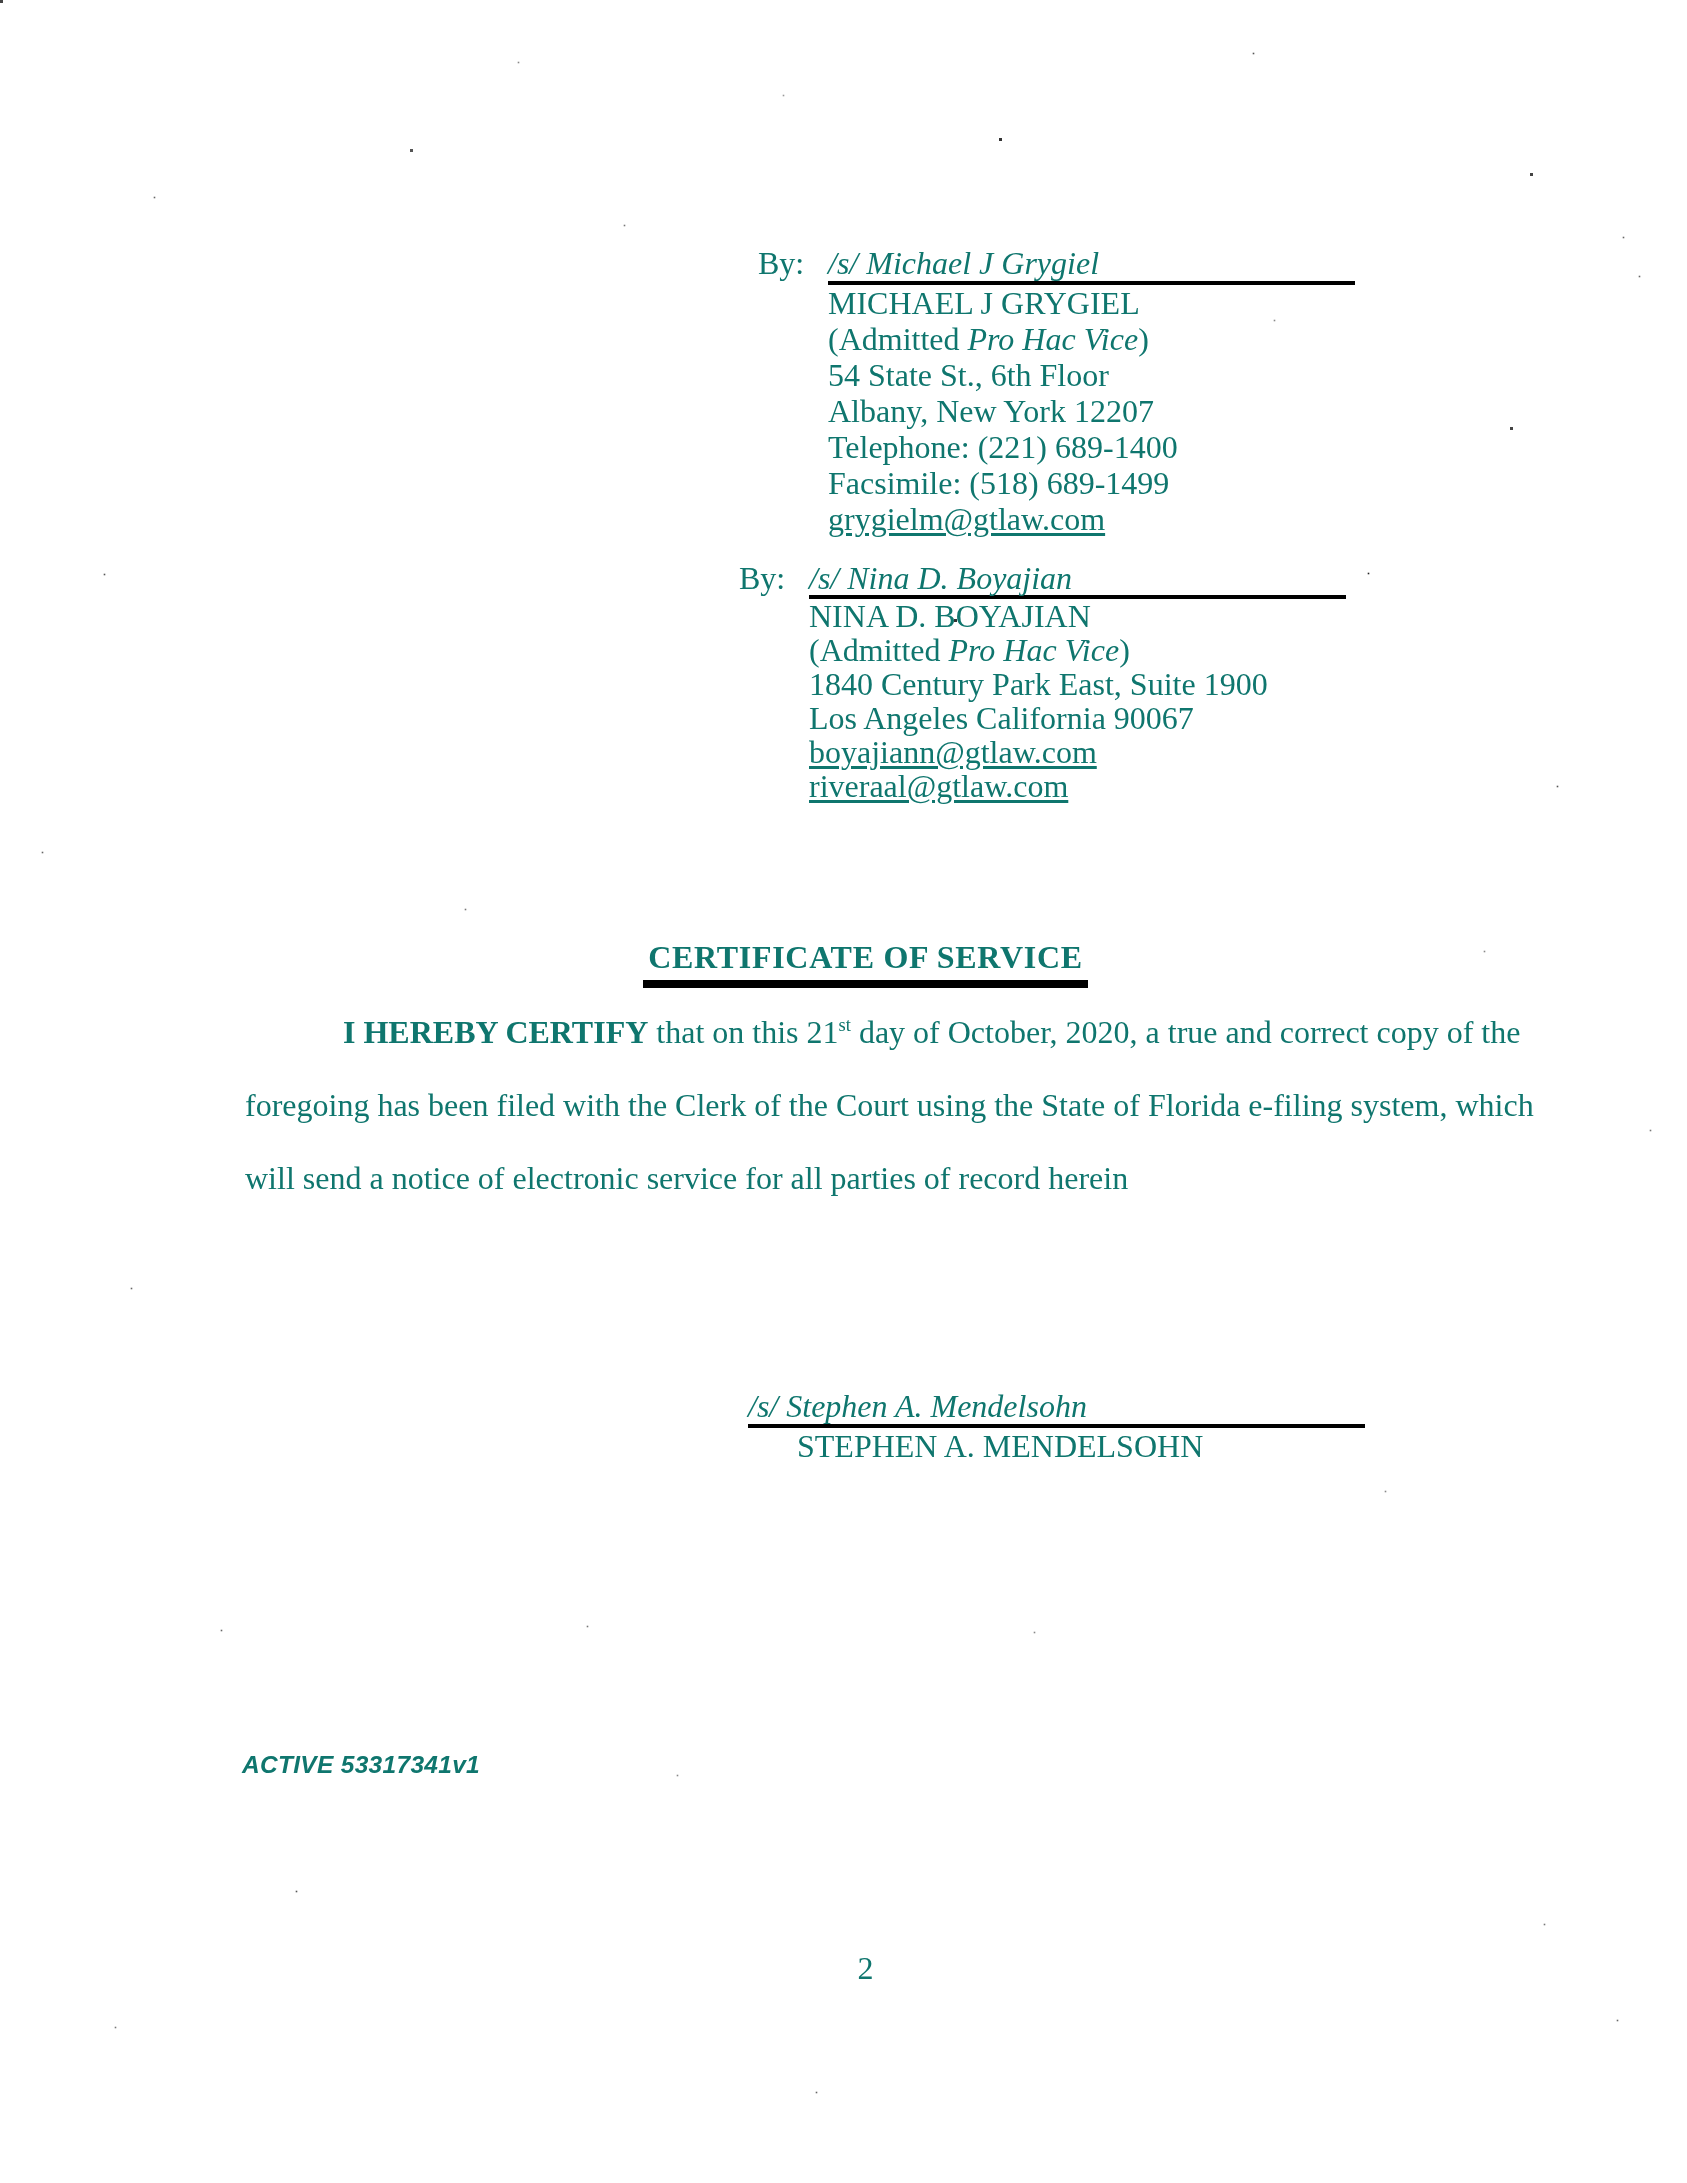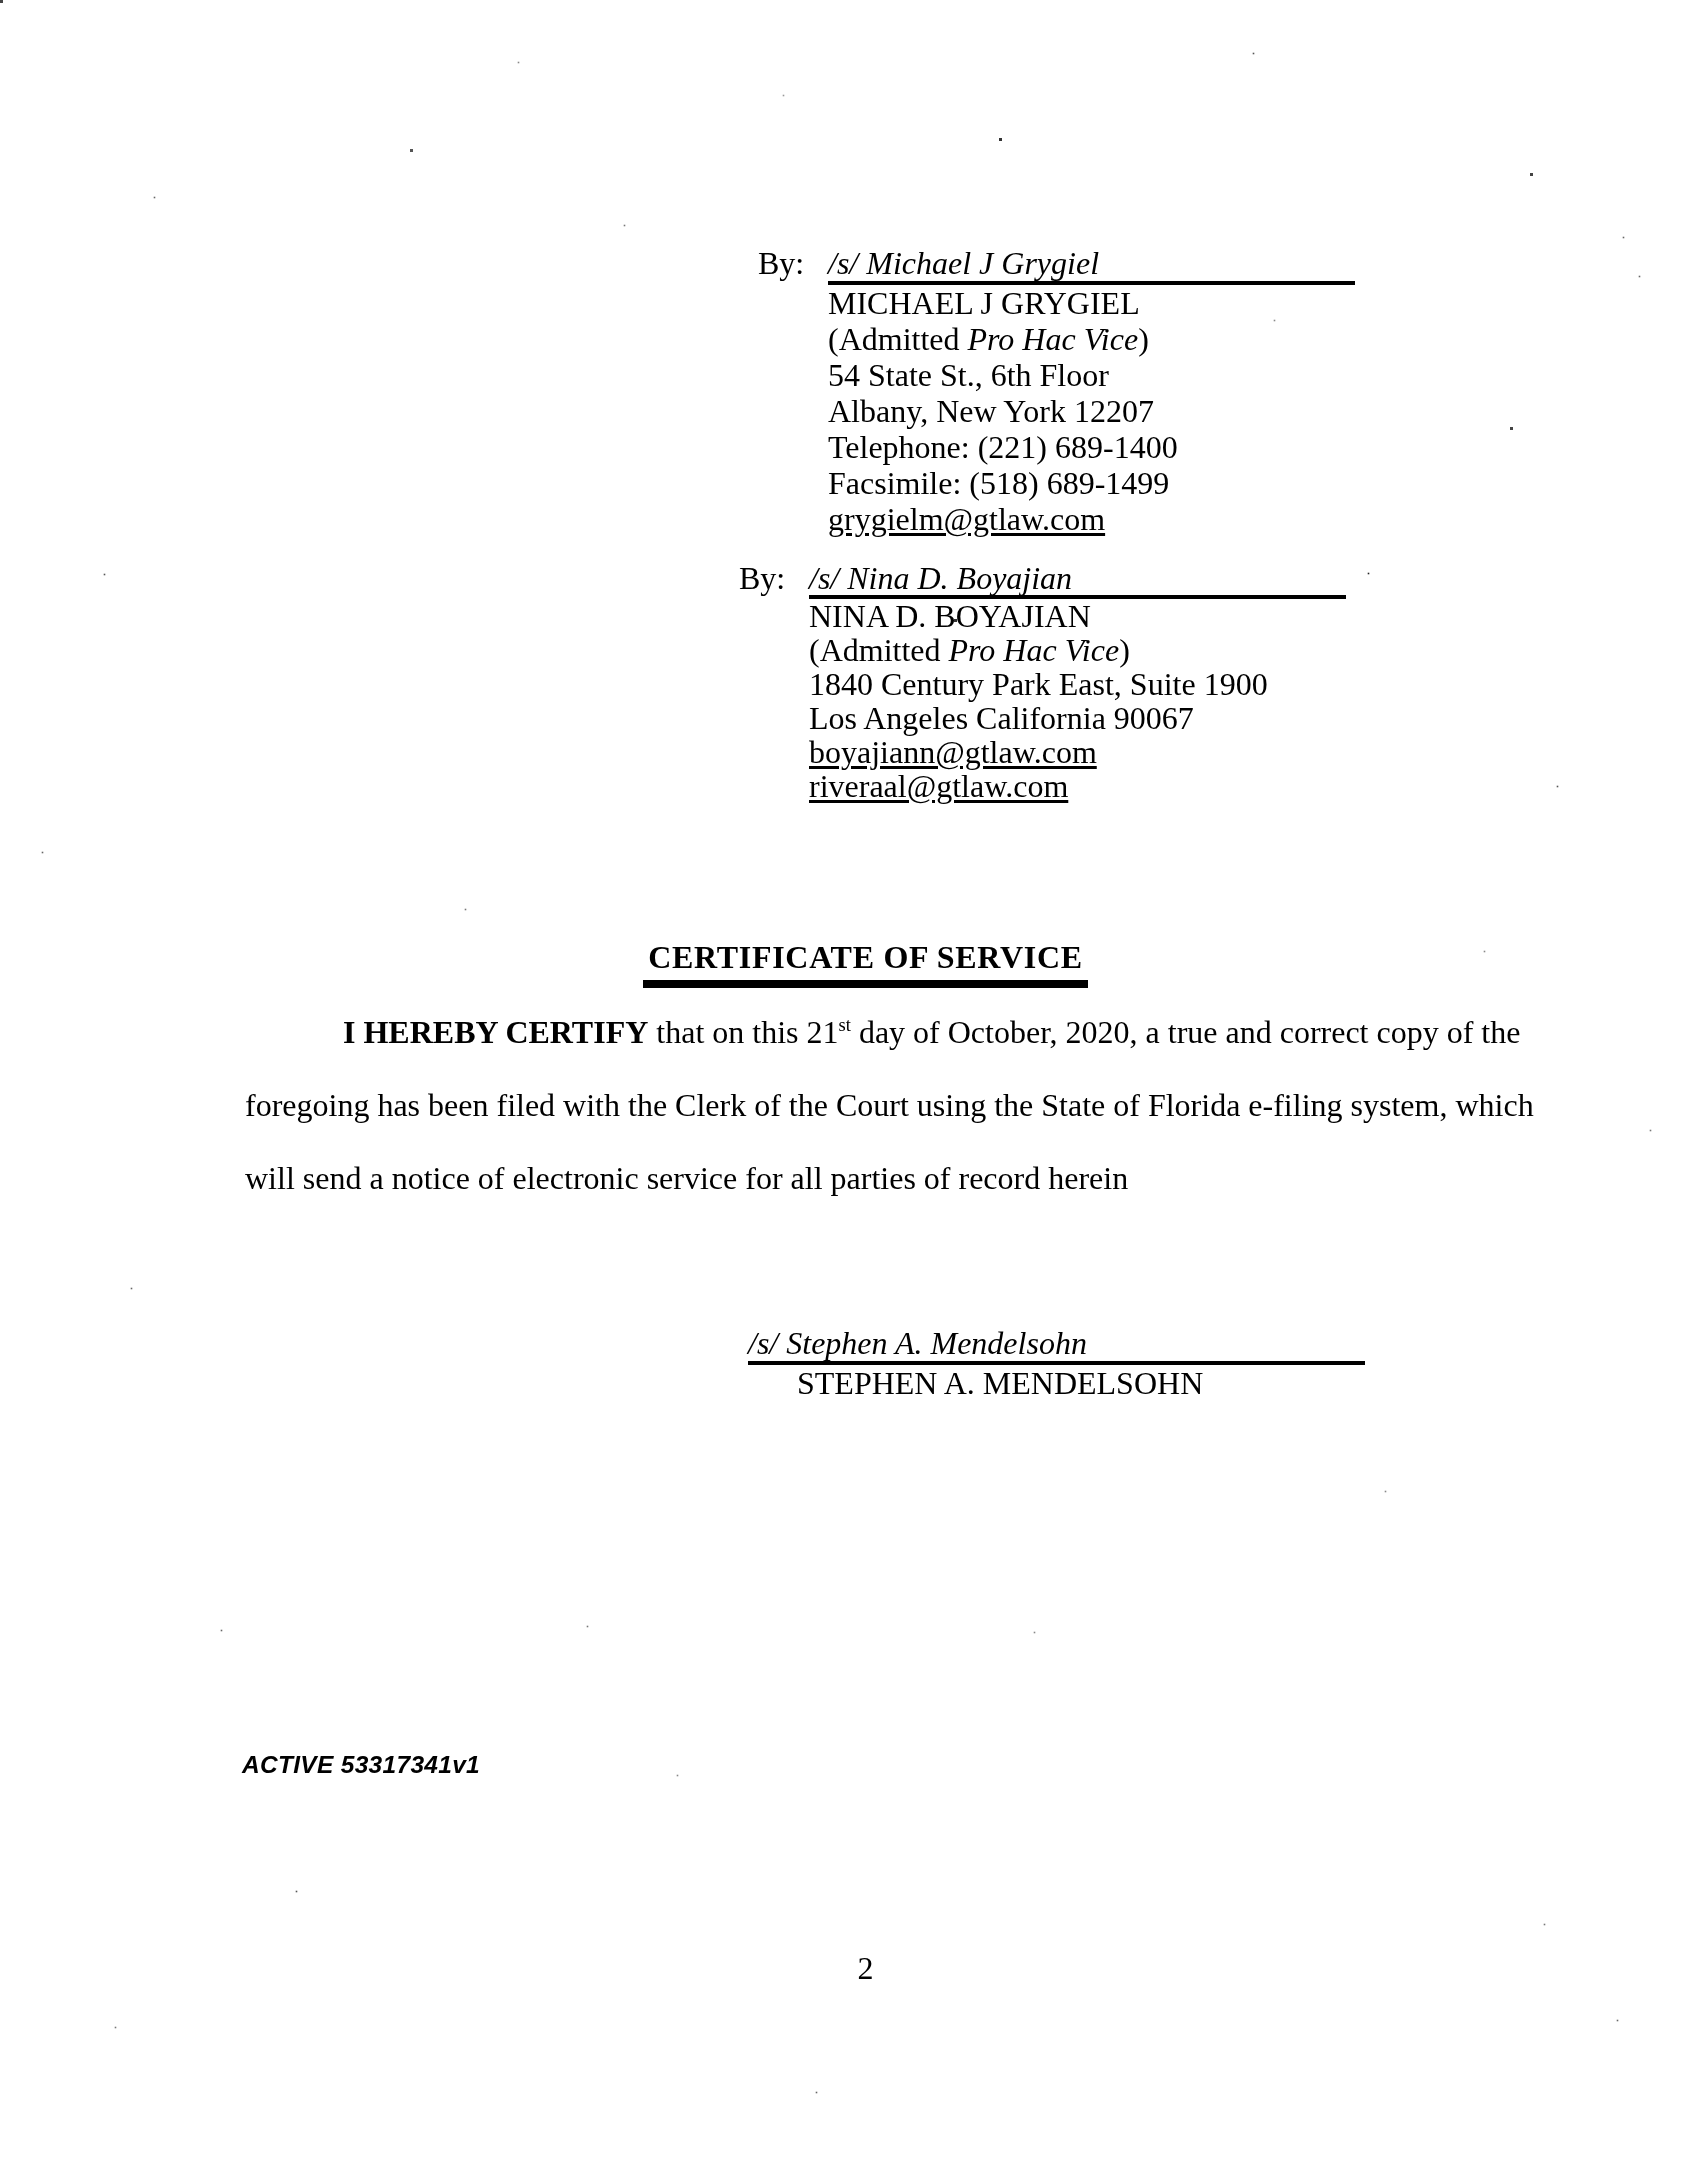--- a/index.html
+++ b/index.html
@@ -5,21 +5,21 @@
   html, body {
     margin: 0;
     padding: 0;
     background: #e8e8e8;
   }
   .page {
     position: relative;
     width: 1687px;
     height: 2183px;
     background: #ffffff;
-    color: #000000;
+    color: #0f766e;
     font-family: "Liberation Serif", serif;
     font-size: 32px;
     overflow: hidden;
   }
   
   .noise {
     position: absolute;
     left: 0; top: 0;
     width: 2.6px; height: 2.6px;
     background: #444;
@@ -115,21 +115,21 @@
   .bold { font-weight: bold; }
   sup.ord {
     font-size: 58%;
     vertical-align: super;
     line-height: 0;
   }
   
   .closing {
     position: absolute;
     left: 748px;
-    top: 1325px;
+    top: 1388px;
     width: 617px;
     line-height: 36px;
     white-space: nowrap;
   }
   .closing .sig-line { width: 617px; }
   .closing .name { margin-left: 49px; }
   
   .doc-code {
     position: absolute;
     left: 242px;

